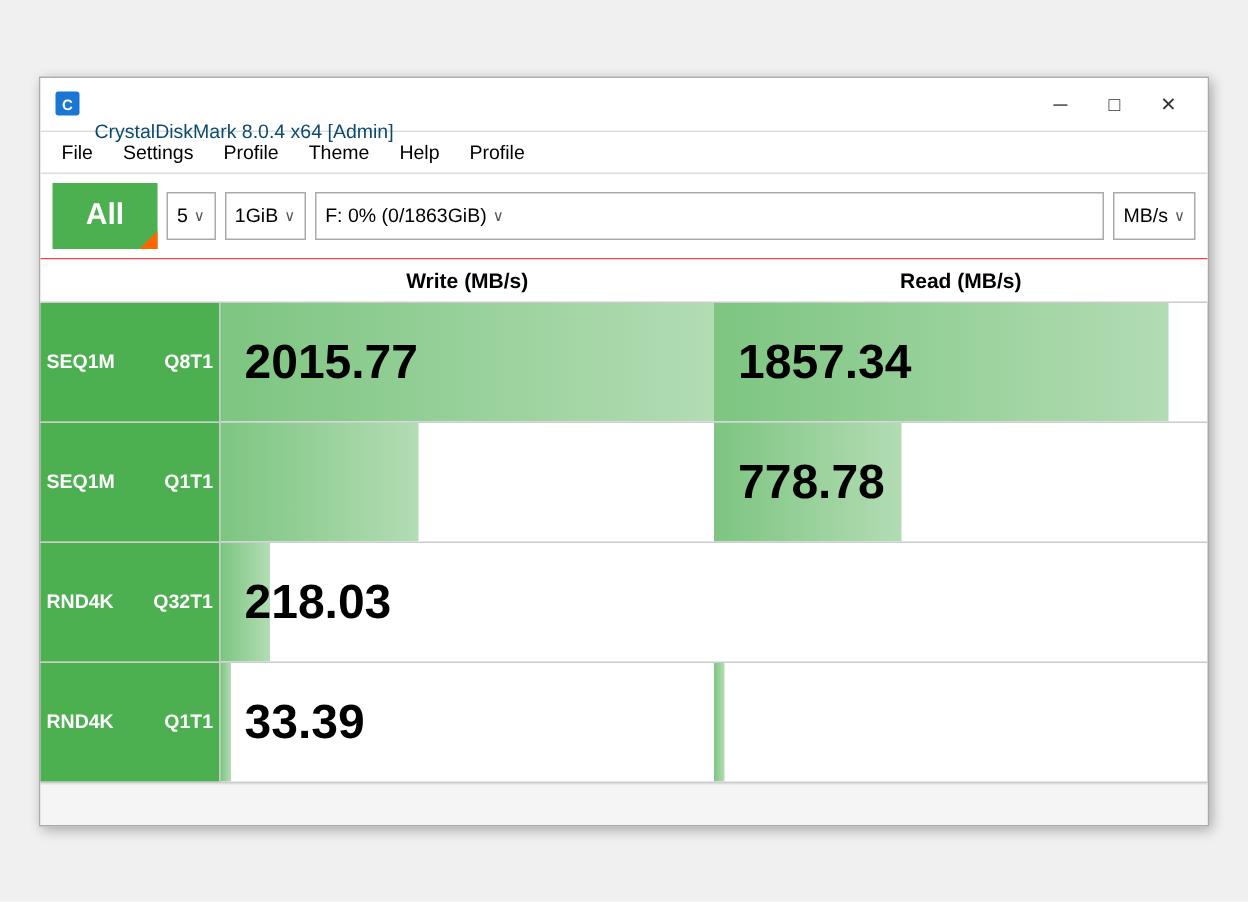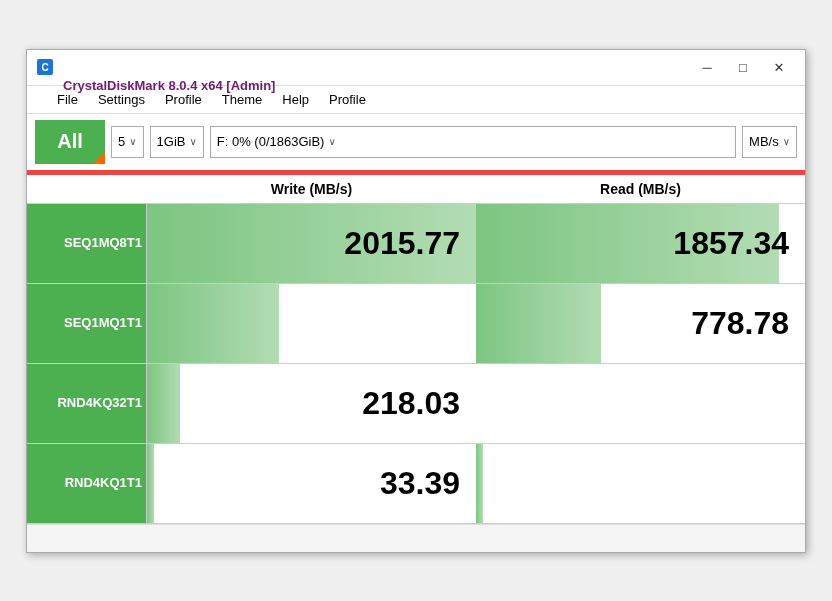--- a/index.html
+++ b/index.html
@@ -32,22 +32,22 @@
       display: flex;
       align-items: center;
       gap: 8px;
     }
     .app-icon {
       width: 20px;
       height: 20px;
     }
     .title-text {
       font-size: 13px;
-      font-weight: bold;
-      color: #701a75;
+      font-weight: normal;
+      color: #0c4a6e;
       margin-top: 36px;
     }
     .title-buttons {
       display: flex;
       gap: 0;
     }
     .title-btn {
       width: 36px;
       height: 24px;
       border: none;
@@ -55,37 +55,37 @@
       cursor: pointer;
       display: flex;
       align-items: center;
       justify-content: center;
       font-size: 13px;
       color: #333;
     }
 
     .menu-bar {
       display: flex;
-      padding: 2px 20px;
+      padding: 2px 4px;
       border-bottom: 1px solid #ddd;
       background: #fff;
     }
     .menu-item {
       padding: 4px 10px;
       font-size: 13px;
       cursor: pointer;
       color: #000;
     }
 
     .toolbar {
       display: flex;
       align-items: center;
       padding: 6px 8px;
       gap: 6px;
-      border-bottom: 5px solid #ef4444;
+      border-bottom: 1px solid #ef4444;
       background: #fff;
     }
     .all-btn {
       background: #4caf50;
       color: #fff;
       font-size: 20px;
       font-weight: bold;
       border: none;
       padding: 8px 18px;
       cursor: pointer;
@@ -138,33 +138,33 @@
     .data-row {
       display: grid;
       grid-template-columns: 120px 1fr 1fr;
       border-bottom: 1px solid #ccc;
       min-height: 80px;
     }
     .row-label {
       background: #4caf50;
       display: flex;
       align-items: center;
-      justify-content: flex-end;
+      justify-content: space-between;
       color: #fff;
       font-size: 13px;
       font-weight: bold;
       text-align: center;
       border-right: 1px solid #ccc;
       padding: 4px;
       line-height: 1.4;
     }
     .value-cell {
       display: flex;
       align-items: center;
-      justify-content: flex-end;
+      justify-content: flex-start;
       padding: 11px 16px;
       position: relative;
       overflow: hidden;
     }
     .value-cell .bar {
       position: absolute;
       left: 0;
       bottom: 0;
       height: 100%;
       background: linear-gradient(to right, #4caf50, #8bc34a);

